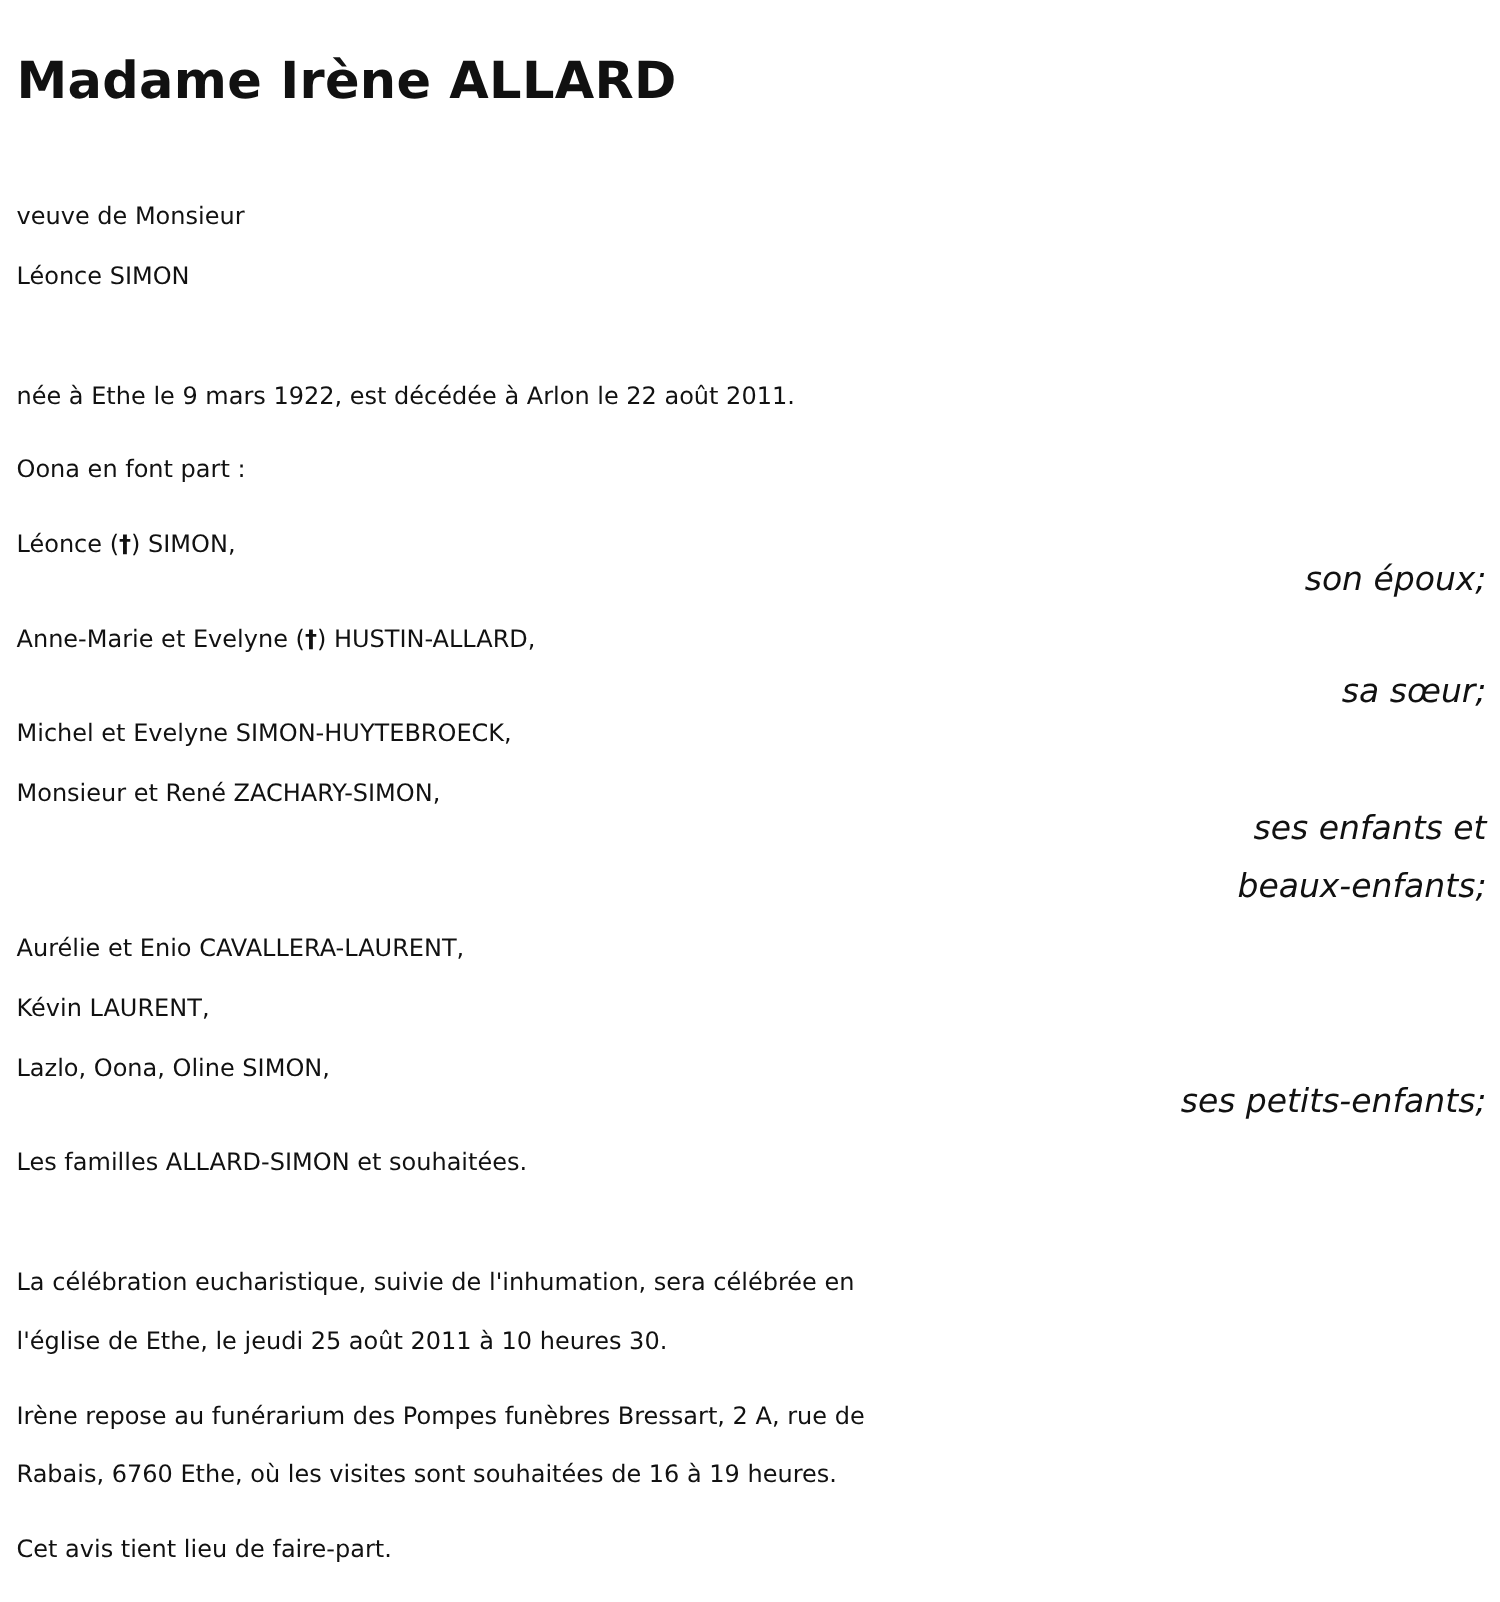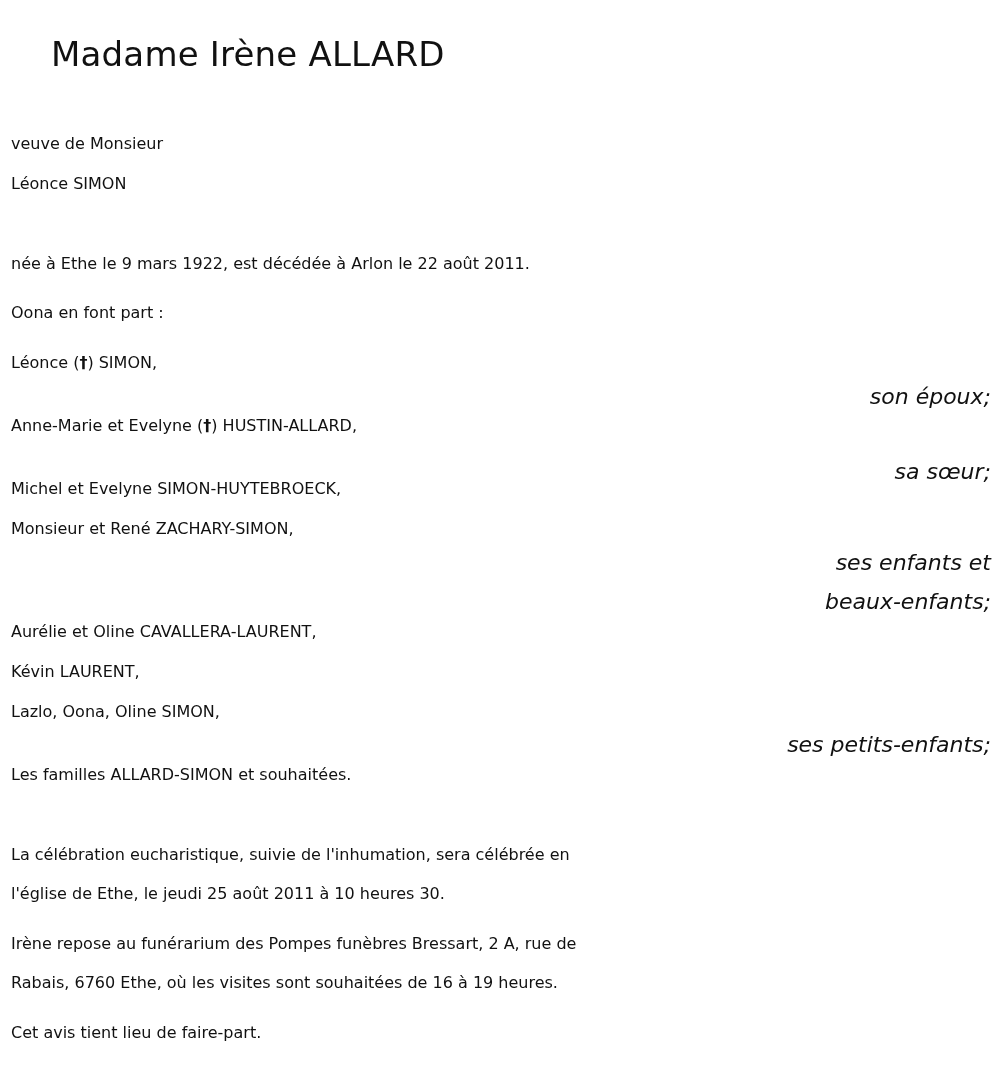--- a/index.html
+++ b/index.html
@@ -3,28 +3,28 @@
   <meta charset="utf-8">
   <style>
     html, body { margin: 0; padding: 0; background: #ffffff; }
     body {
       width: 1000px; height: 1068px; position: relative; overflow: hidden;
       font-family: "DejaVu Sans", sans-serif; color: #111;
     }
     .page { position: absolute; left: 11px; top: 0; width: 980px; }
     .title {
       position: absolute; left: 0; top: 34px;
-      font-size: 34px; font-weight: normal; letter-spacing: 0.2px; white-space: nowrap; margin-left: 40px;
+      font-size: 34px; font-weight: bold; letter-spacing: 0.2px; white-space: nowrap;
     }
     .line {
       position: absolute; left: 0; font-size: 16px; white-space: nowrap; line-height: 30px;
     }
     .role {
       position: absolute; right: 0; font-size: 22px; font-style: italic; white-space: nowrap;
-      line-height: 28px; text-align: right; margin-top: 10px;
+      line-height: 28px; text-align: right;
     }
     .cross { font-weight: bold; }
   </style>
 </head>
 <body>
 
 <div class="page">
   <div class="title">Madame Irène ALLARD</div>
 
   <div class="line" style="top:129px">veuve de Monsieur</div>
@@ -41,21 +41,21 @@
   <div class="line" style="top:411px">
     <span>Anne-Marie et Evelyne (</span><span class="cross">†</span><span>) HUSTIN-ALLARD,</span>
   </div>
   <div class="role" style="top:448px">sa sœur;</div>
 
   <div class="line" style="top:474px">Michel et Evelyne SIMON-HUYTEBROECK,</div>
   <div class="line" style="top:514px">Monsieur et René ZACHARY-SIMON,</div>
   <div class="role" style="top:539px">ses enfants et</div>
   <div class="role" style="top:578px">beaux-enfants;</div>
 
-  <div class="line" style="top:617px">Aurélie et Oline CAVALLERA-LAURENT,</div>
+  <div class="line" style="top:617px">Aurélie et Enio CAVALLERA-LAURENT,</div>
   <div class="line" style="top:657px">Kévin LAURENT,</div>
   <div class="line" style="top:697px">Lazlo, Oona, Oline SIMON,</div>
   <div class="role" style="top:721px">ses petits-enfants;</div>
 
   <div class="line" style="top:760px">Les familles ALLARD-SIMON et souhaitées.</div>
 
   <div class="line" style="top:840px">La célébration eucharistique, suivie de l'inhumation, sera célébrée en</div>
   <div class="line" style="top:879px">l'église de Ethe, le jeudi 25 août 2011 à 10 heures 30.</div>
 
   <div class="line" style="top:929px">Irène repose au funérarium des Pompes funèbres Bressart, 2 A, rue de</div>

